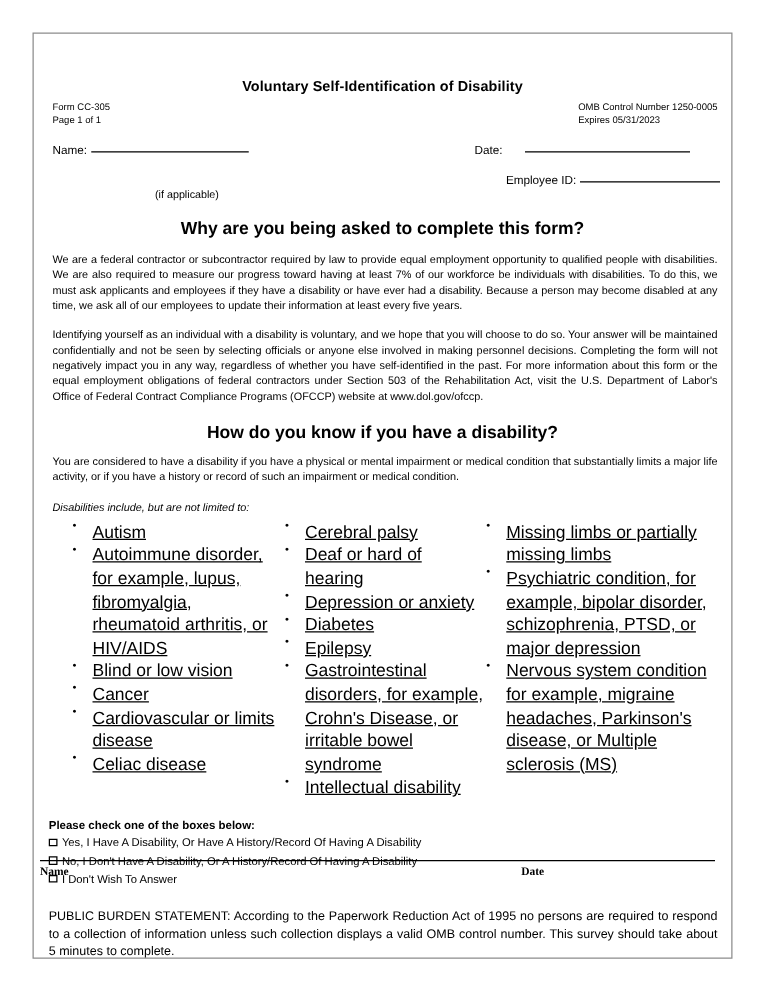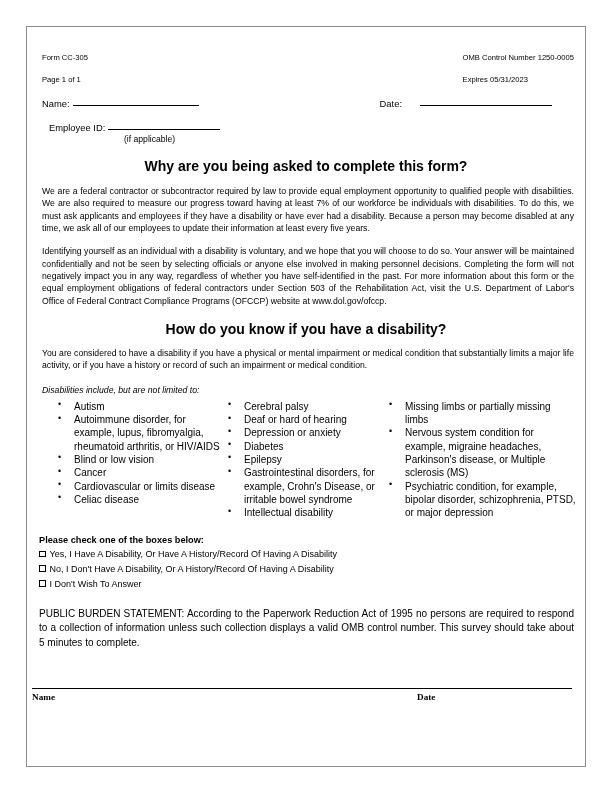--- a/index.html
+++ b/index.html
@@ -46,21 +46,21 @@
   .meta-row {
     display: flex;
     justify-content: space-between;
     align-items: flex-start;
     margin-top: 5px;
     font-size: 7.6px;
     line-height: 1.38;
   }
   .meta-left { padding-left: 6px; }
   .meta-right { padding-right: 2px; text-align: left; }
-  .meta-row div > div { white-space: nowrap; margin-top: 12px; }
+  .meta-row div > div { white-space: nowrap; }
 
   
   .field-row {
     display: flex;
     align-items: baseline;
     margin-top: 12px;
     font-size: 9.4px;
     padding-left: 6px;
   }
   .field-label { white-space: nowrap; }
@@ -77,20 +77,21 @@
   .rule-empid { width: 112px; }
   .spacer-date { margin-left: auto; padding-left: 0; }
   .date-group { display: flex; align-items: baseline; padding-right: 24px; gap: 15px; }
 
   .field-row-empid {
     display: flex;
     align-items: baseline;
     margin-top: 13px;
     font-size: 9.4px;
     padding-left: 13px;
+    justify-content: flex-end;
   }
   .if-applicable {
     font-size: 8.6px;
     margin-top: 1px;
     padding-left: 88px;
   }
 
   
   .section-heading {
     text-align: center;
@@ -113,22 +114,23 @@
     font-size: 8.7px;
     font-style: italic;
     margin-top: 13px;
     padding-left: 6px;
   }
 
   
   .bullet-columns {
     display: flex;
     margin-top: 5px;
-    font-size: 10px;
+    font-size: 14px;
     line-height: 1.33;
+    text-decoration: underline;
   }
   .bcol { box-sizing: border-box; }
   .bcol-1 { width: 190px; padding-left: 20px; }
   .bcol-2 { width: 161px; padding-left: 0px; }
   .bcol-3 { width: 189px; padding-left: 0px; }
   .bcol ul {
     list-style: none;
     margin: 0;
     padding: 0;
   }
@@ -199,20 +201,21 @@
   .sig-name { width: 385px; }
   .sig-date { width: 150px; }
 </style>
 </head>
 <body>
 
 <div class="page-border"></div>
 
 <div class="content">
 
+  <div class="doc-title">Voluntary Self-Identification of Disability</div>
 
   <div class="meta-row">
     <div class="meta-left">
       <div>Form CC-305</div>
       <div>Page 1 of 1</div>
     </div>
     <div class="meta-right">
       <div>OMB Control Number 1250-0005</div>
       <div>Expires 05/31/2023</div>
     </div>
@@ -261,22 +264,22 @@
         <li>Depression or anxiety</li>
         <li>Diabetes</li>
         <li>Epilepsy</li>
         <li>Gastrointestinal disorders, for example, Crohn's Disease, or irritable bowel syndrome</li>
         <li>Intellectual disability</li>
       </ul>
     </div>
     <div class="bcol bcol-3">
       <ul>
         <li>Missing limbs or partially missing limbs</li>
+        <li>Psychiatric condition, for example, bipolar disorder, schizophrenia, PTSD, or major depression</li>
         <li>Nervous system condition for example, migraine headaches, Parkinson's disease, or Multiple sclerosis (MS)</li>
-        <li>Psychiatric condition, for example, bipolar disorder, schizophrenia, PTSD, or major depression</li>
       </ul>
     </div>
   </div>
 
   <div class="check-heading">Please check one of the boxes below:</div>
 
   <div class="check-list">
     <div class="check-item">
       <span class="check-box"></span><span>Yes, I Have A Disability, Or Have A History/Record Of Having A Disability</span>
     </div>

